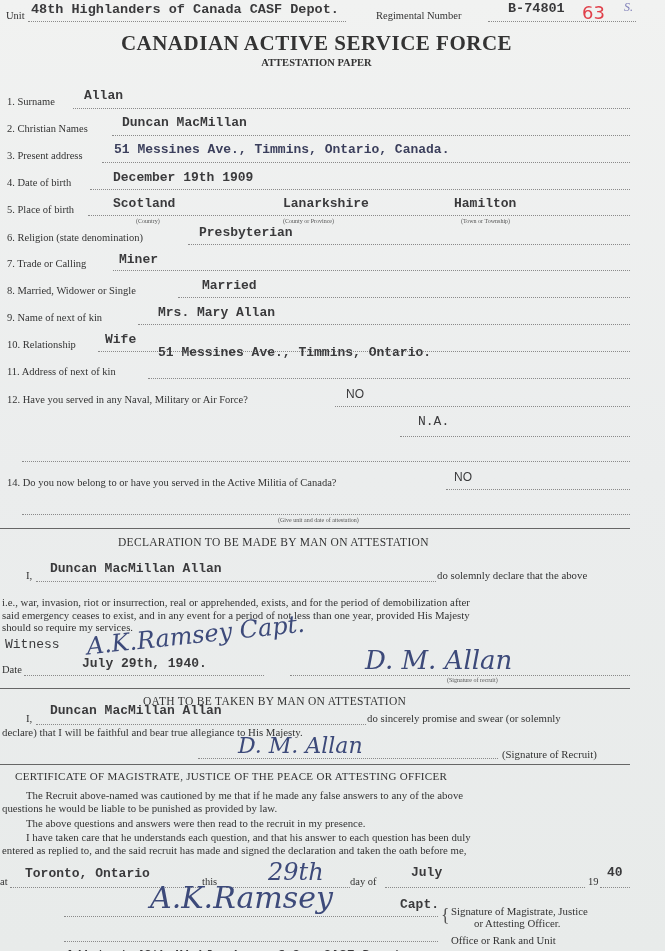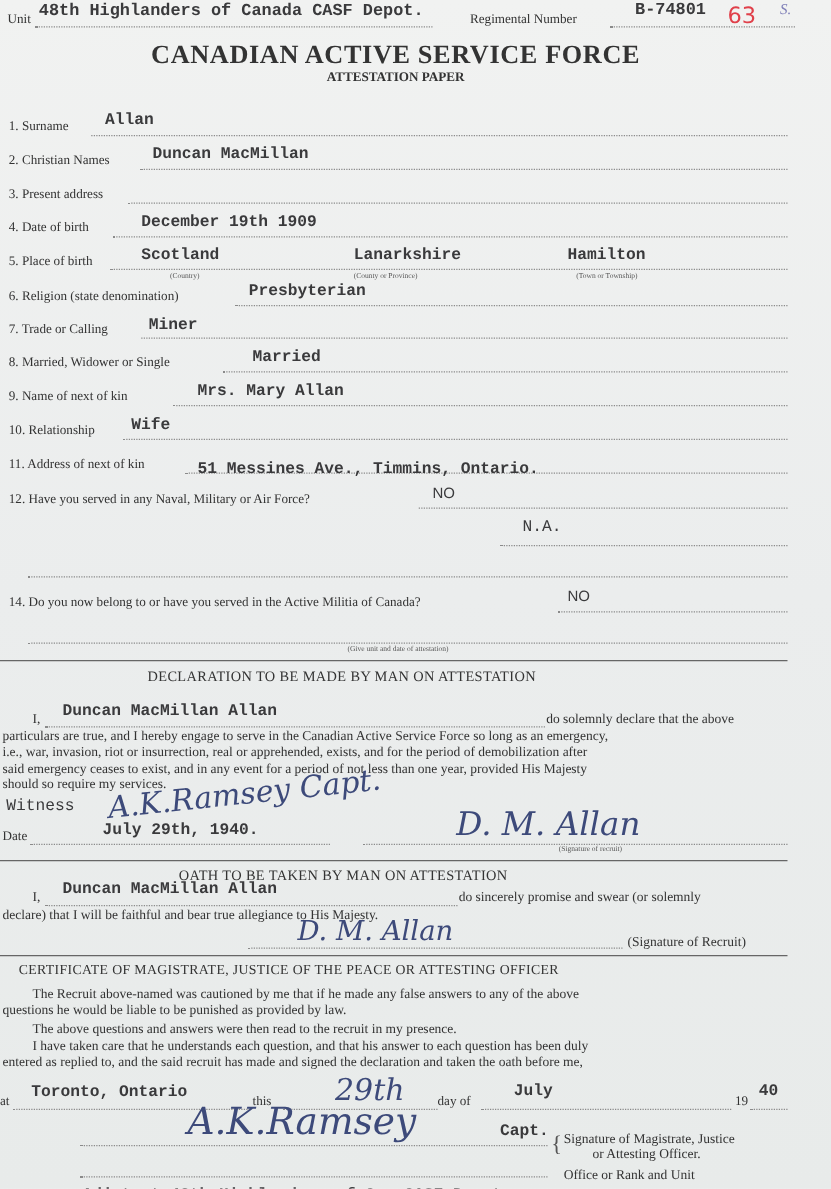--- a/index.html
+++ b/index.html
@@ -51,20 +51,21 @@
   <span class="abs lbl" style="left:7px;top:96px;">1. Surname</span>
   <div class="dots" style="left:73px;top:107px;width:557px;"></div>
   <span class="abs tw" style="left:84px;top:88px;">Allan</span>
 
   <span class="abs lbl" style="left:7px;top:123px;">2. Christian Names</span>
   <div class="dots" style="left:112px;top:134px;width:518px;"></div>
   <span class="abs tw" style="left:122px;top:115px;">Duncan MacMillan</span>
 
   <span class="abs lbl" style="left:7px;top:150px;">3. Present address</span>
   <div class="dots" style="left:102px;top:161px;width:528px;"></div>
+  <span class="abs tw tw-blue" style="left:114px;top:142px;">51 Messines Ave., Timmins, Ontario, Canada.</span>
 
   <span class="abs lbl" style="left:7px;top:177px;">4. Date of birth</span>
   <div class="dots" style="left:90px;top:188px;width:540px;"></div>
   <span class="abs tw" style="left:113px;top:170px;">December 19th 1909</span>
 
   <span class="abs lbl" style="left:7px;top:204px;">5. Place of birth</span>
   <div class="dots" style="left:88px;top:214px;width:542px;"></div>
   <span class="abs tw" style="left:113px;top:196px;">Scotland</span>
   <span class="abs tw" style="left:283px;top:196px;">Lanarkshire</span>
   <span class="abs tw" style="left:454px;top:196px;">Hamilton</span>
@@ -87,21 +88,21 @@
   <span class="abs lbl" style="left:7px;top:312px;">9. Name of next of kin</span>
   <div class="dots" style="left:138px;top:323px;width:492px;"></div>
   <span class="abs tw" style="left:158px;top:305px;">Mrs. Mary Allan</span>
 
   <span class="abs lbl" style="left:7px;top:339px;">10. Relationship</span>
   <div class="dots" style="left:98px;top:350px;width:532px;"></div>
   <span class="abs tw" style="left:105px;top:332px;">Wife</span>
 
   <span class="abs lbl" style="left:7px;top:366px;">11. Address of next of kin</span>
   <div class="dots" style="left:148px;top:377px;width:482px;"></div>
-  <span class="abs tw" style="left:158px;top:367px;">51 Messines Ave., Timmins, Ontario.</span>
+  <span class="abs tw" style="left:158px;top:345px;">51 Messines Ave., Timmins, Ontario.</span>
 
   <span class="abs lbl" style="left:7px;top:394px;">12. Have you served in any Naval, Military or Air Force?</span>
   <div class="dots" style="left:335px;top:405px;width:295px;"></div>
   <span class="abs tw" style="left:346px;top:387px;font-family:'Liberation Sans',sans-serif;font-weight:normal;font-size:12px;">NO</span>
 
   <div class="dots" style="left:400px;top:435px;width:230px;"></div>
   <span class="abs tw" style="left:418px;top:414px;font-weight:normal;">N.A.</span>
   <div class="dots" style="left:22px;top:460px;width:608px;"></div>
 
   <span class="abs lbl" style="left:7px;top:477px;">14. Do you now belong to or have you served in the Active Militia of Canada?</span>
@@ -110,21 +111,20 @@
   <div class="dots" style="left:22px;top:513px;width:608px;"></div>
   <span class="abs small" style="left:278px;top:517px;">(Give unit and date of attestation)</span>
 
   <div class="rule" style="left:0;top:528px;width:630px;"></div>
 
   <div class="abs section" style="left:118px;top:536px;">DECLARATION TO BE MADE BY MAN ON ATTESTATION</div>
   <span class="abs para" style="left:26px;top:569px;">I,</span>
   <div class="dots" style="left:36px;top:580px;width:400px;"></div>
   <span class="abs tw" style="left:50px;top:561px;">Duncan MacMillan Allan</span>
   <span class="abs para" style="left:437px;top:569px;">do solemnly declare that the above</span>
-  <div class="abs para" style="left:2px;top:583px;">particulars are true, and I hereby engage to serve in the Canadian Active Service Force so long as an emergency,</div>
   <div class="abs para" style="left:2px;top:596px;">i.e., war, invasion, riot or insurrection, real or apprehended, exists, and for the period of demobilization after</div>
   <div class="abs para" style="left:2px;top:609px;">said emergency ceases to exist, and in any event for a period of not less than one year, provided His Majesty</div>
   <div class="abs para" style="left:2px;top:621px;">should so require my services.</div>
 
   <span class="abs tw" style="left:5px;top:637px;font-weight:normal;">Witness</span>
   <span class="abs sig" style="left:86px;top:621px;font-size:24px;transform:rotate(-6deg);">A.K.Ramsey Capt.</span>
   <span class="abs lbl" style="left:2px;top:664px;">Date</span>
   <div class="dots" style="left:24px;top:674px;width:240px;"></div>
   <span class="abs tw" style="left:82px;top:656px;">July 29th, 1940.</span>
   <div class="dots" style="left:290px;top:674px;width:340px;"></div>

